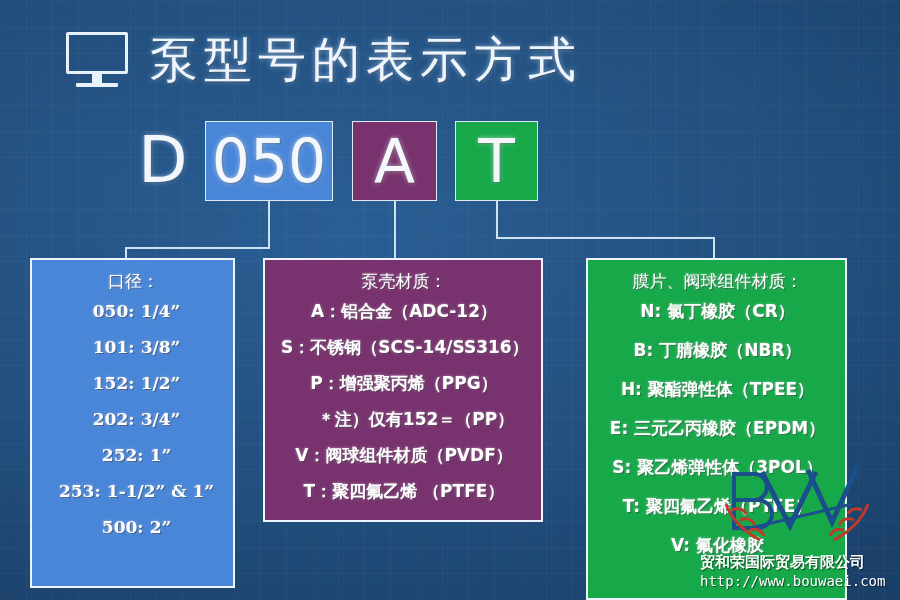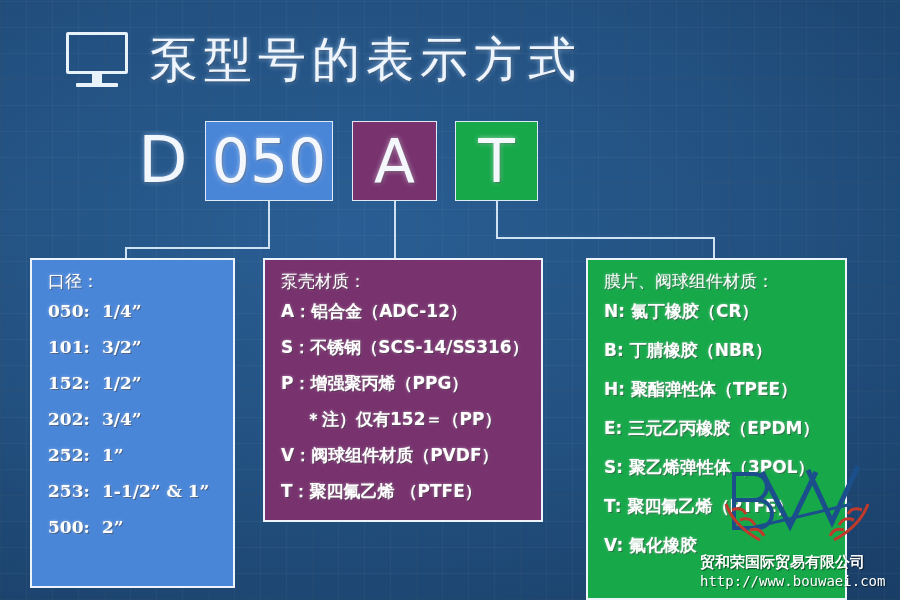--- a/index.html
+++ b/index.html
@@ -46,21 +46,21 @@
   }
   #code-d{left:136px;top:120px;width:54px;}
   #code-box-050{left:205px;top:121px;width:128px;height:80px;background:#4a86d8;}
   #code-box-a{left:352px;top:121px;width:85px;height:80px;background:#78336f;}
   #code-box-t{left:455px;top:121px;width:83px;height:80px;background:#17a84a;}
   
   .conn{position:absolute;background:#cfe2f4;}
   
   .panel{
     position:absolute;box-sizing:border-box;border:2px solid #eef4fb;
-    padding:10px 14px 0 16px;overflow:hidden;
+    padding:10px 14px 0 16px;overflow:hidden;text-align:center;
   }
   #panel-bore{left:30px;top:258px;width:205px;height:330px;background:#4a86d8;}
   #panel-casing{left:263px;top:258px;width:280px;height:264px;background:#78336f;}
   #panel-diaphragm{left:586px;top:258px;width:261px;height:342px;background:#17a84a;}
   .panel-title{
     color:#ffffff;font-size:17px;line-height:22px;margin-bottom:9px;white-space:nowrap;
     font-family:"DejaVu Sans","Liberation Sans",sans-serif;
     text-shadow:0 0 3px rgba(255,255,255,.5),1px 1px 1px rgba(0,0,0,.45);
   }
   .panel-row{
@@ -117,21 +117,21 @@
 
   <div class="conn" style="left:394px;top:201px;width:2px;height:58px;"></div>
 
   <div class="conn" style="left:496px;top:201px;width:2px;height:38px;"></div>
   <div class="conn" style="left:496px;top:237px;width:219px;height:2px;"></div>
   <div class="conn" style="left:713px;top:237px;width:2px;height:23px;"></div>
 
   <div class="panel" id="panel-bore">
     <div class="panel-title">口径：</div>
     <div class="panel-row"><span class="k">050:</span><span>1/4”</span></div>
-    <div class="panel-row"><span class="k">101:</span><span>3/2”</span></div>
+    <div class="panel-row"><span class="k">101:</span><span>3/8”</span></div>
     <div class="panel-row"><span class="k">152:</span><span>1/2”</span></div>
     <div class="panel-row"><span class="k">202:</span><span>3/4”</span></div>
     <div class="panel-row"><span class="k">252:</span><span>1”</span></div>
     <div class="panel-row"><span class="k">253:</span><span>1-1/2” &amp; 1”</span></div>
     <div class="panel-row"><span class="k">500:</span><span>2”</span></div>
   </div>
 
   <div class="panel" id="panel-casing">
     <div class="panel-title">泵壳材质：</div>
     <div class="panel-row">A：铝合金（ADC-12）</div>

